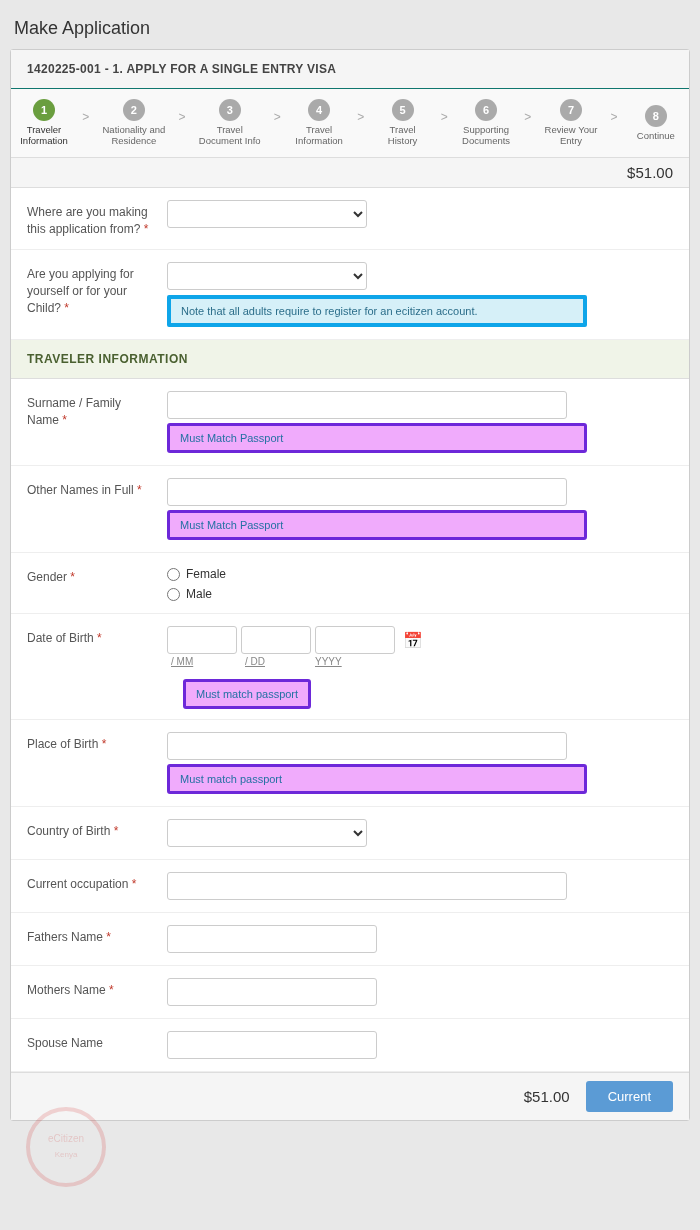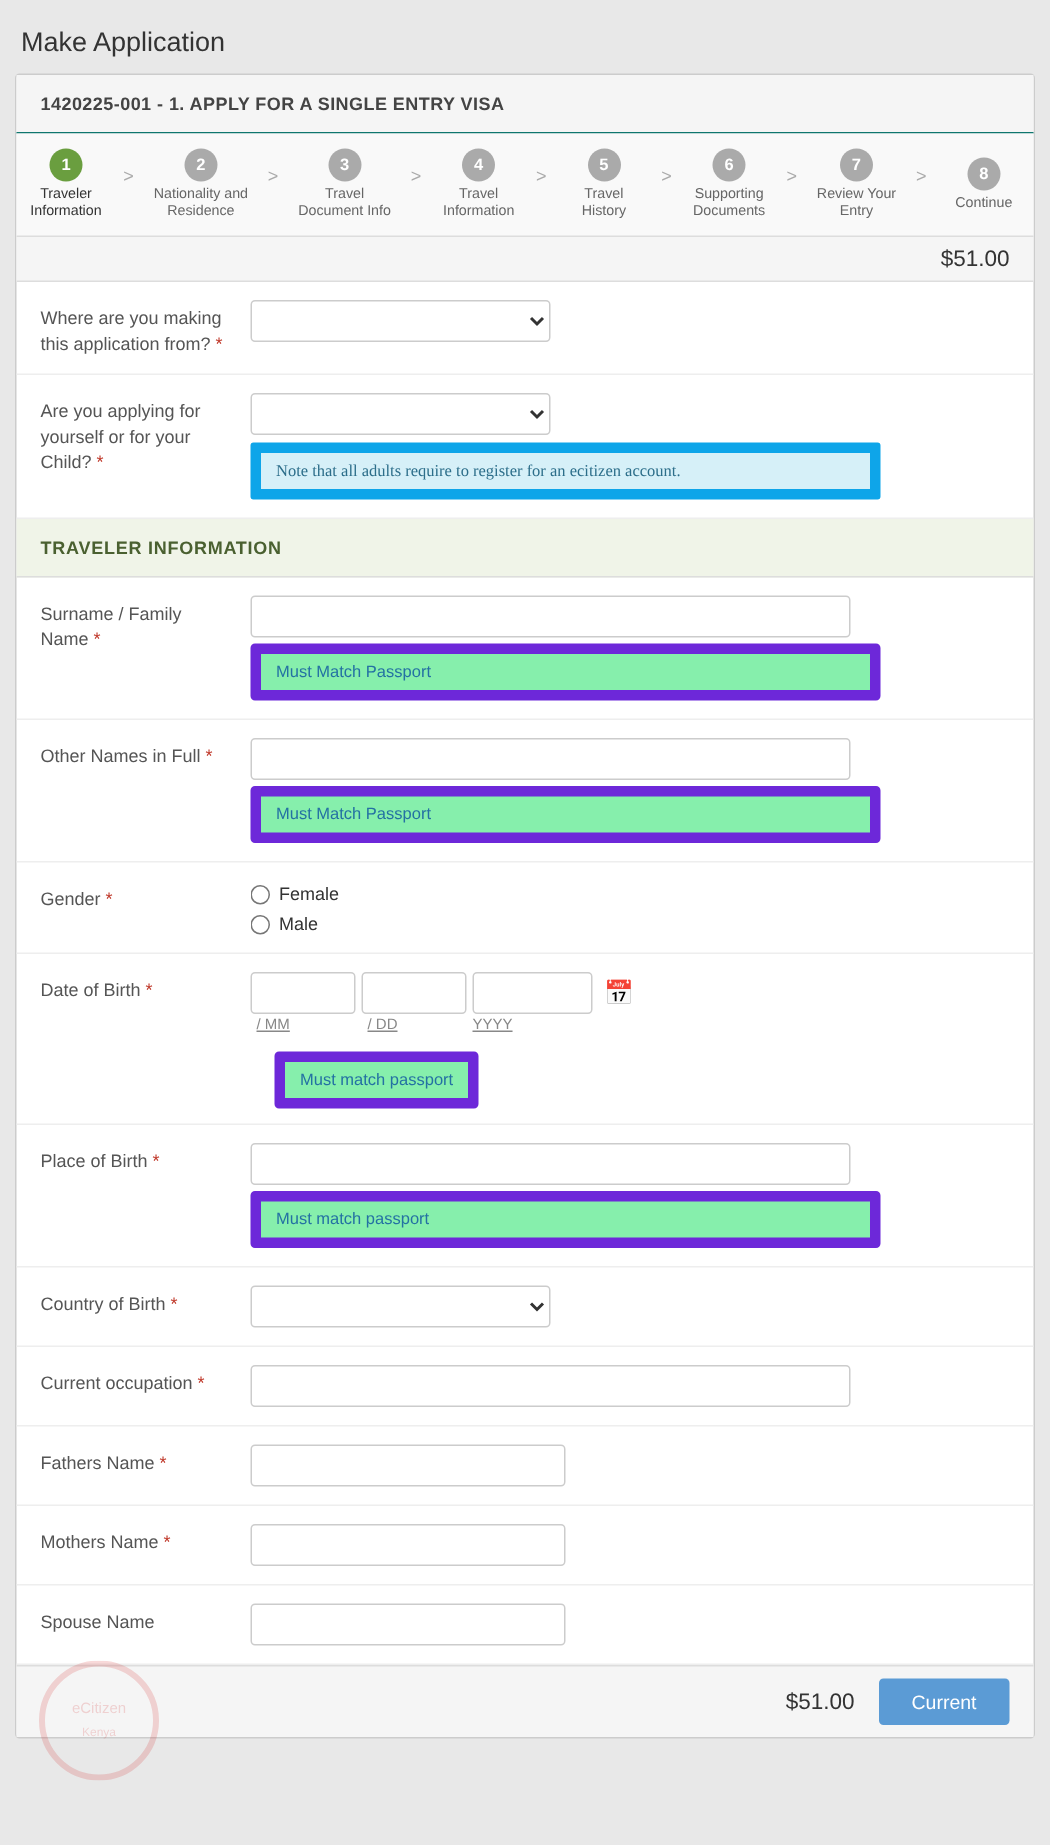--- a/index.html
+++ b/index.html
@@ -134,22 +134,22 @@
       border: 1px solid #ccc;
       border-radius: 3px;
       padding: 4px 6px;
       font-size: 12px;
       color: #333;
       background: #fff;
       height: 28px;
       appearance: auto;
     }
     .hint-box {
-      background: #86efac;
-      border: 7px solid #6d28d9;
+      background: #f0abfc;
+      border: 3px solid #6d28d9;
       border-radius: 3px;
       padding: 6px 10px;
       font-size: 11px;
       color: #2471a3;
       margin-top: 4px;
       max-width: 420px;
     }
     
     .section-header {
       background: #f0f4e8;
@@ -239,28 +239,27 @@
       background: #5b9bd5;
       color: #fff;
       border: none;
       border-radius: 3px;
       padding: 8px 22px;
       font-size: 13px;
       cursor: pointer;
     }
     .note-info {
       background: #d6f0f8;
-      border: 7px solid #0ea5e9;
+      border: 4px solid #0ea5e9;
       padding: 6px 10px;
       font-size: 11px;
       color: #2c6e8a;
       border-radius: 2px;
       margin-top: 5px;
       max-width: 420px;
-      font-family: Liberation Serif, serif;
     }
     .watermark {
       position: fixed;
       bottom: 40px;
       left: 26px;
       opacity: 0.15;
       pointer-events: none;
     }
   </style>
 </head>

